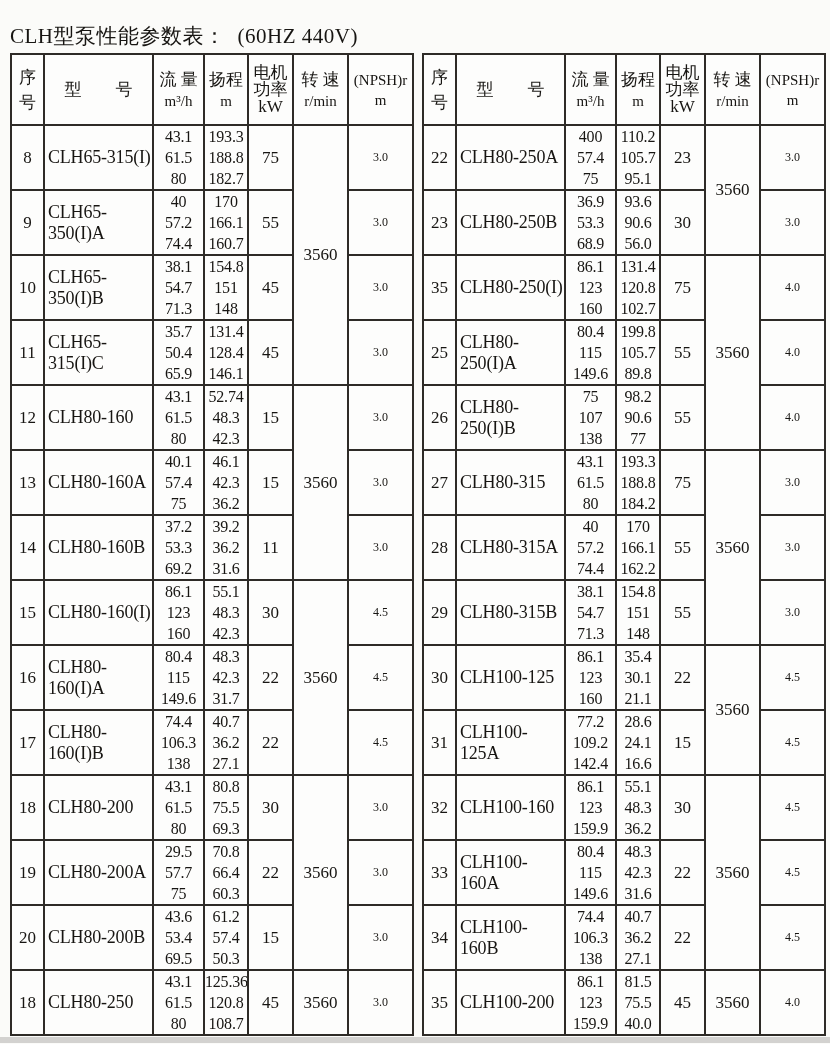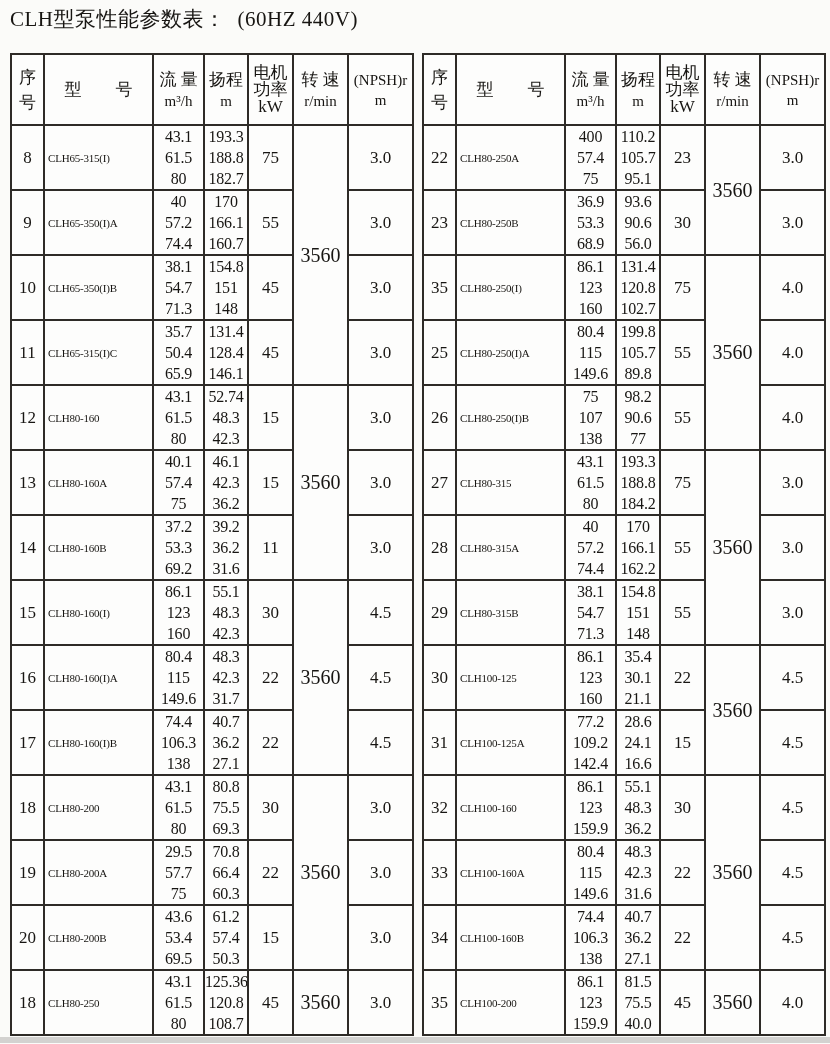--- a/index.html
+++ b/index.html
@@ -11,21 +11,21 @@
   *{box-sizing:border-box;}
   html,body{margin:0;padding:0;}
   body{
     width:830px;height:1044px;
     background:var(--paper);
     color:var(--ink);
     font-family:"Liberation Serif","DejaVu Serif",serif;
     position:relative;overflow:hidden;
   }
   .page-title{
-    position:absolute;left:10px;top:5px;
+    position:absolute;left:10px;top:22px;
     font-size:21px;letter-spacing:0.5px;white-space:nowrap;
   }
   .page-title .en{margin-left:12px;}
   .tables{
     position:absolute;left:10px;top:53px;
     display:flex;gap:8px;
   }
   table.pump{
     border-collapse:collapse;table-layout:fixed;
     width:402px;background:#fdfdfc;
@@ -42,24 +42,24 @@
   .h-cell{font-size:17px;}
   .h-cell .cell-line{line-height:23px;font-size:17px;letter-spacing:0;}
   .h-serial .cell-line{line-height:25px;}
   .h-power .cell-line{line-height:17px;}
   .h-flow .cell-line:last-child,
   .h-head .cell-line:last-child,
   .h-speed .cell-line:last-child,
   .h-npsh .cell-line{font-size:15px;line-height:20px;}
   
   .c-serial{font-size:17px;}
-  .c-model{text-align:left !important;padding-left:3px !important;font-size:11px;letter-spacing:-0.2px;}
+  .c-model{text-align:left !important;padding-left:3px !important;font-size:18px;letter-spacing:-0.2px;}
   .c-power{font-size:17px;}
-  .c-speed{font-size:20px;}
-  .c-npsh{font-size:17px;}
+  .c-speed{font-size:17px;}
+  .c-npsh{font-size:12px;}
   .scan-strip{
     position:absolute;left:0;top:1037px;width:830px;height:6px;
     background:var(--strip);
   }
 </style>
 </head>
 <body>
 
 <div class="page-title">
   <span class="cn">CLH型泵性能参数表：</span><span class="en">(60HZ 440V)</span>

